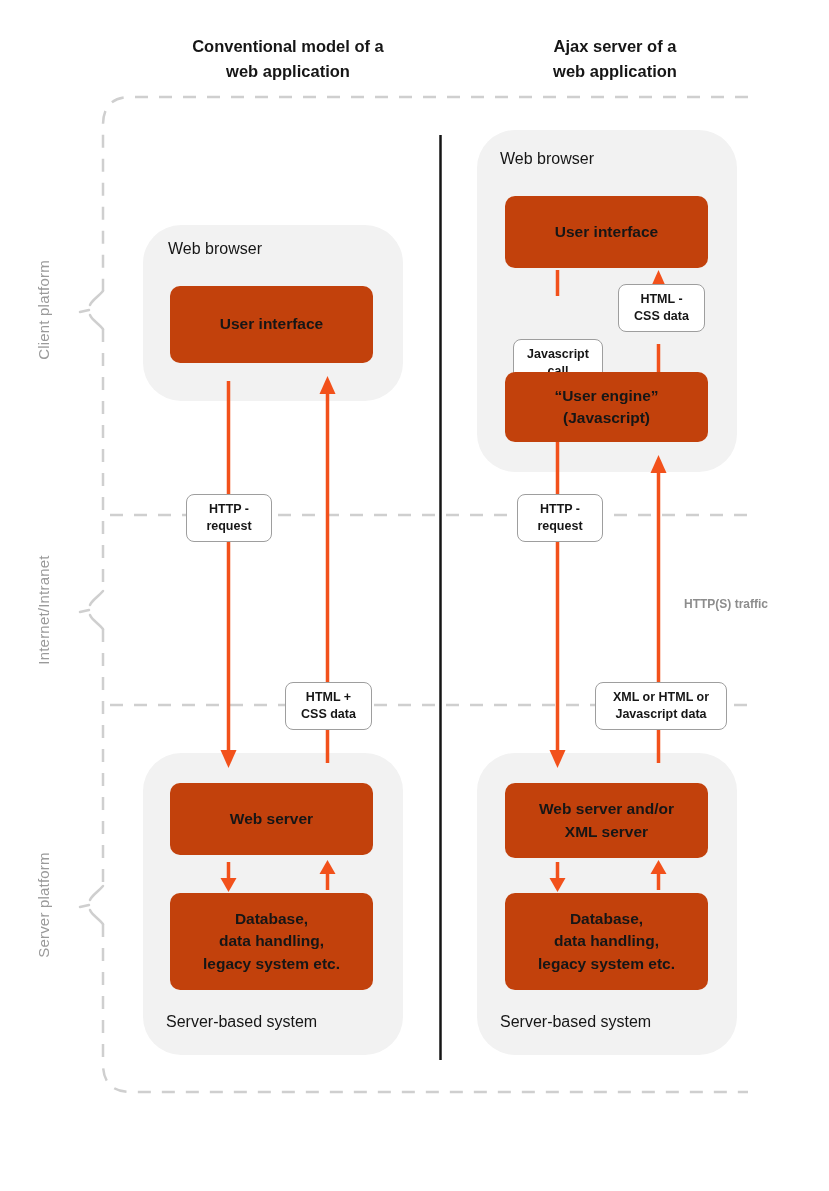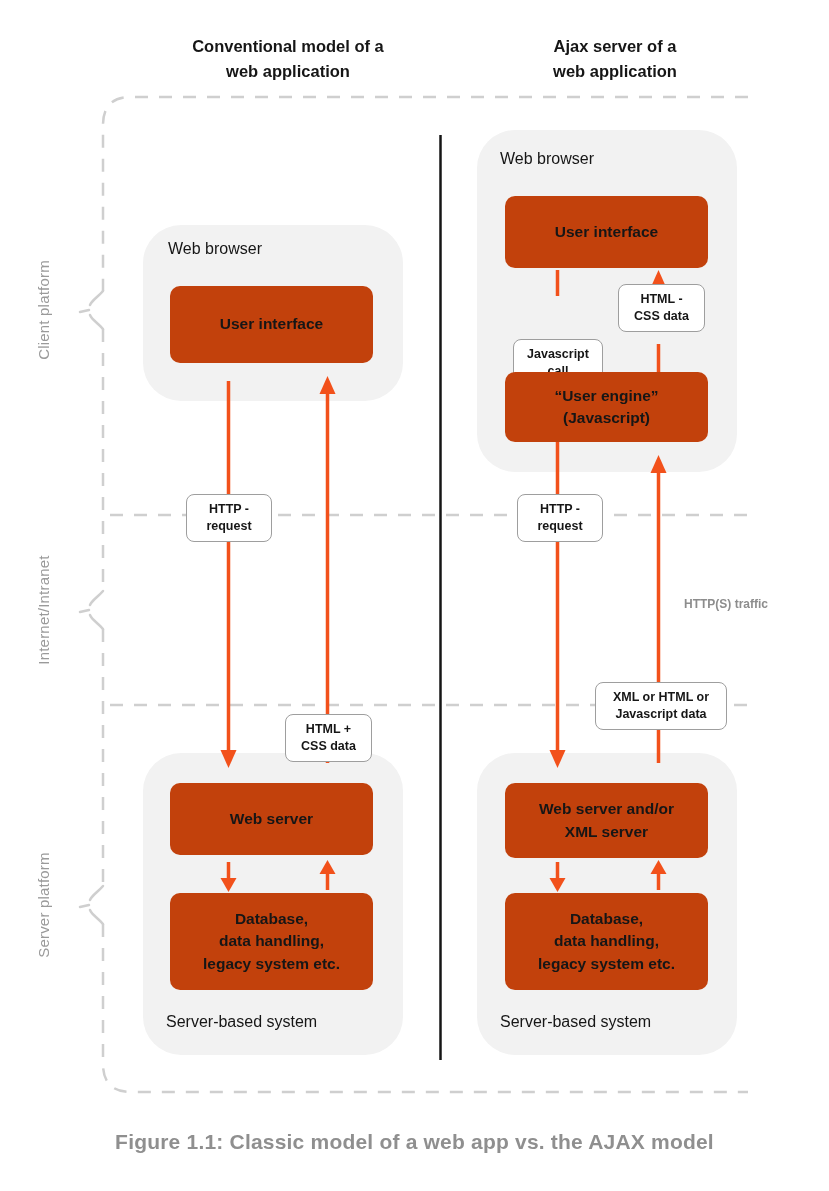--- a/index.html
+++ b/index.html
@@ -136,21 +136,21 @@
         <line x1="658.5" y1="890" x2="658.5" y2="874"></line>
         <polygon points="650.5,874 666.5,874 658.5,860" stroke="none"></polygon>
       </g>
     </g>
   </svg>
 
   <div class="abs container-label" style="left:168px;top:240px;">Web browser</div>
   <div class="abs wbox" style="left:170px;top:286px;width:203px;height:77px;">User interface</div>
   <div class="abs tag ml" style="left:186px;top:494px;width:84px;height:46px;">HTTP -
 request</div>
-  <div class="abs tag ml" style="left:285px;top:682px;width:85px;height:46px;margin-top:32px;">HTML +
+  <div class="abs tag ml" style="left:285px;top:682px;width:85px;height:46px;">HTML +
 CSS data</div>
   <div class="abs wbox" style="left:170px;top:783px;width:203px;height:72px;">Web server</div>
   <div class="abs wbox ml" style="left:170px;top:893px;width:203px;height:97px;">Database,
 data handling,
 legacy system etc.</div>
   <div class="abs container-label" style="left:166px;top:1013px;">Server-based system</div>
 
   <div class="abs container-label" style="left:500px;top:150px;">Web browser</div>
   <div class="abs wbox" style="left:505px;top:196px;width:203px;height:72px;">User interface</div>
   <div class="abs tag ml" style="left:513px;top:297px;width:88px;height:46px;margin-top:42px;">Javascript
@@ -165,15 +165,14 @@
 Javascript data</div>
   <div class="abs wbox ml" style="left:505px;top:783px;width:203px;height:75px;">Web server and/or
 XML server</div>
   <div class="abs wbox ml" style="left:505px;top:893px;width:203px;height:97px;">Database,
 data handling,
 legacy system etc.</div>
   <div class="abs container-label" style="left:500px;top:1013px;">Server-based system</div>
 
   <div class="abs gray-note" style="left:684px;top:597px;">HTTP(S) traffic</div>
 
-  <div class="abs caption" style="left:0;top:1130px;">Figure 1.1: Classic model of a web app vs. the AJAX model</div>
 
 </div>
 
 </body></html>

